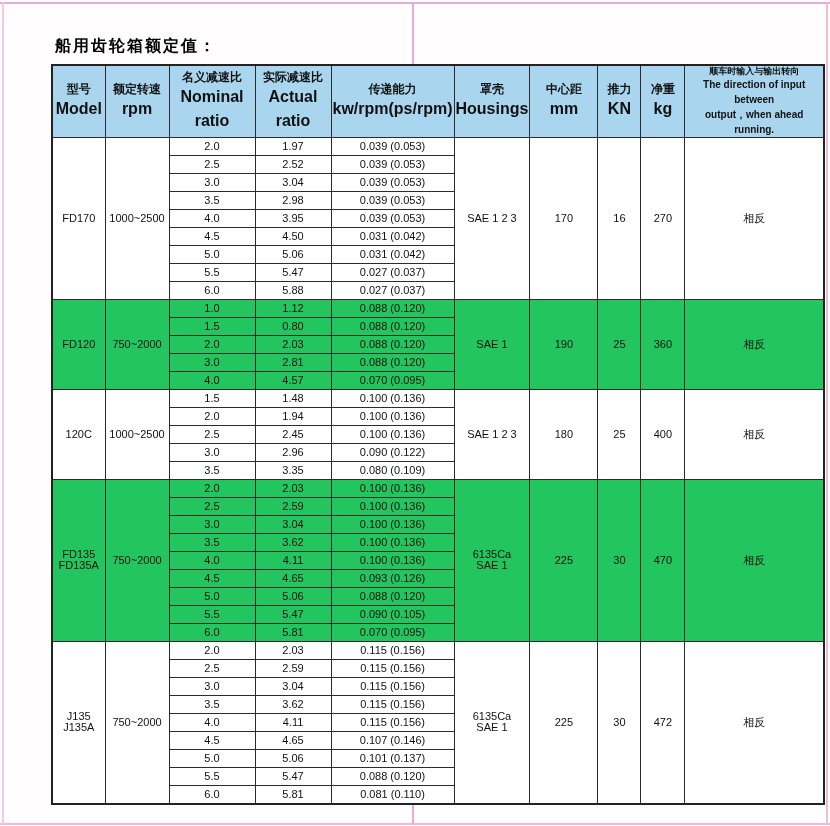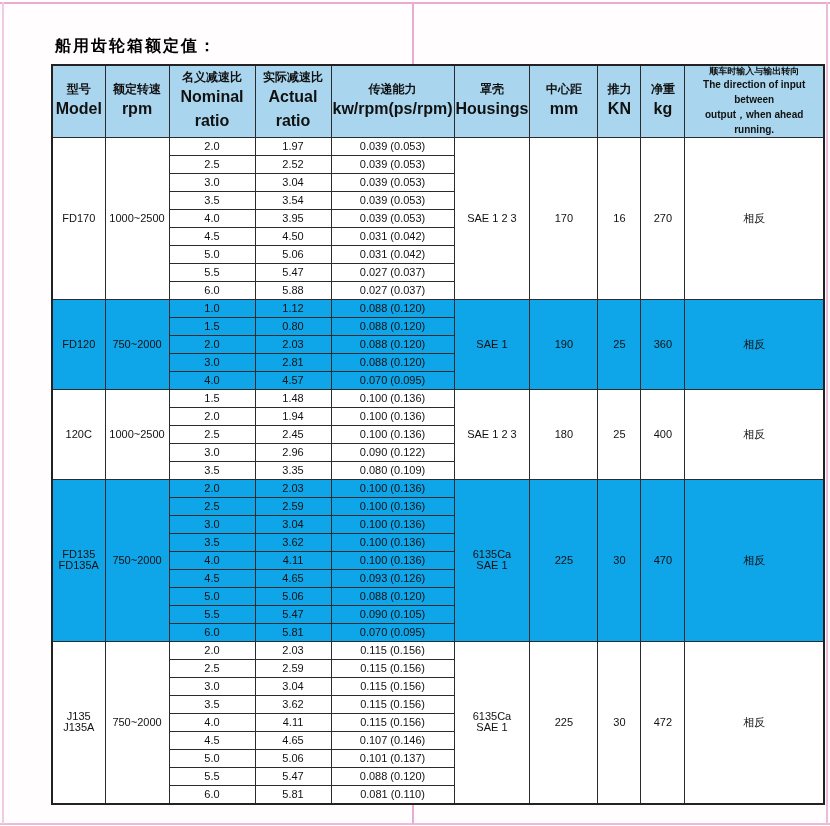--- a/index.html
+++ b/index.html
@@ -30,21 +30,21 @@
     border:1px solid #2b2b2b;text-align:center;vertical-align:middle;
     padding:0 1px;color:#111;overflow:hidden;
   }
   #ratings-table th{
     background:#a9d6ee;font-weight:bold;font-size:12px;height:42px;line-height:1.25;
   }
   #ratings-table th .en{font-weight:bold;font-size:16px;}
   #ratings-table th.small-head{font-size:9px;line-height:1.2;text-align:center;}
   #ratings-table th.small-head .en{font-size:10px;font-weight:bold;}
   #ratings-table td{font-size:11px;height:17px;line-height:1.05;}
-  #ratings-table tr.hl td{background:#0ea5e9;}
+  #ratings-table tr.hl td{background:#22c55e;}
   .two-line{white-space:pre-line;line-height:1.5;}
   col.c0{width:53px}col.c1{width:64px}col.c2{width:86px}col.c3{width:76px}
   col.c4{width:94px}col.c5{width:69px}col.c6{width:68px}col.c7{width:43px}
   col.c8{width:44px}col.c9{width:139px}
 </style>
 </head>
 <body>
 
 <div class="pink" id="frame-top"></div>
 <div class="pink" id="frame-bottom"></div>
@@ -130,21 +130,21 @@
         <td class="two-line">2.52</td>
         <td class="two-line">0.039 (0.053)</td>
       </tr>
       <tr>
         <td class="two-line">3.0</td>
         <td class="two-line">3.04</td>
         <td class="two-line">0.039 (0.053)</td>
       </tr>
       <tr>
         <td class="two-line">3.5</td>
-        <td class="two-line">3.54</td>
+        <td class="two-line">2.98</td>
         <td class="two-line">0.039 (0.053)</td>
       </tr>
       <tr>
         <td class="two-line">4.0</td>
         <td class="two-line">3.95</td>
         <td class="two-line">0.039 (0.053)</td>
       </tr>
       <tr>
         <td class="two-line">4.5</td>
         <td class="two-line">4.50</td>

